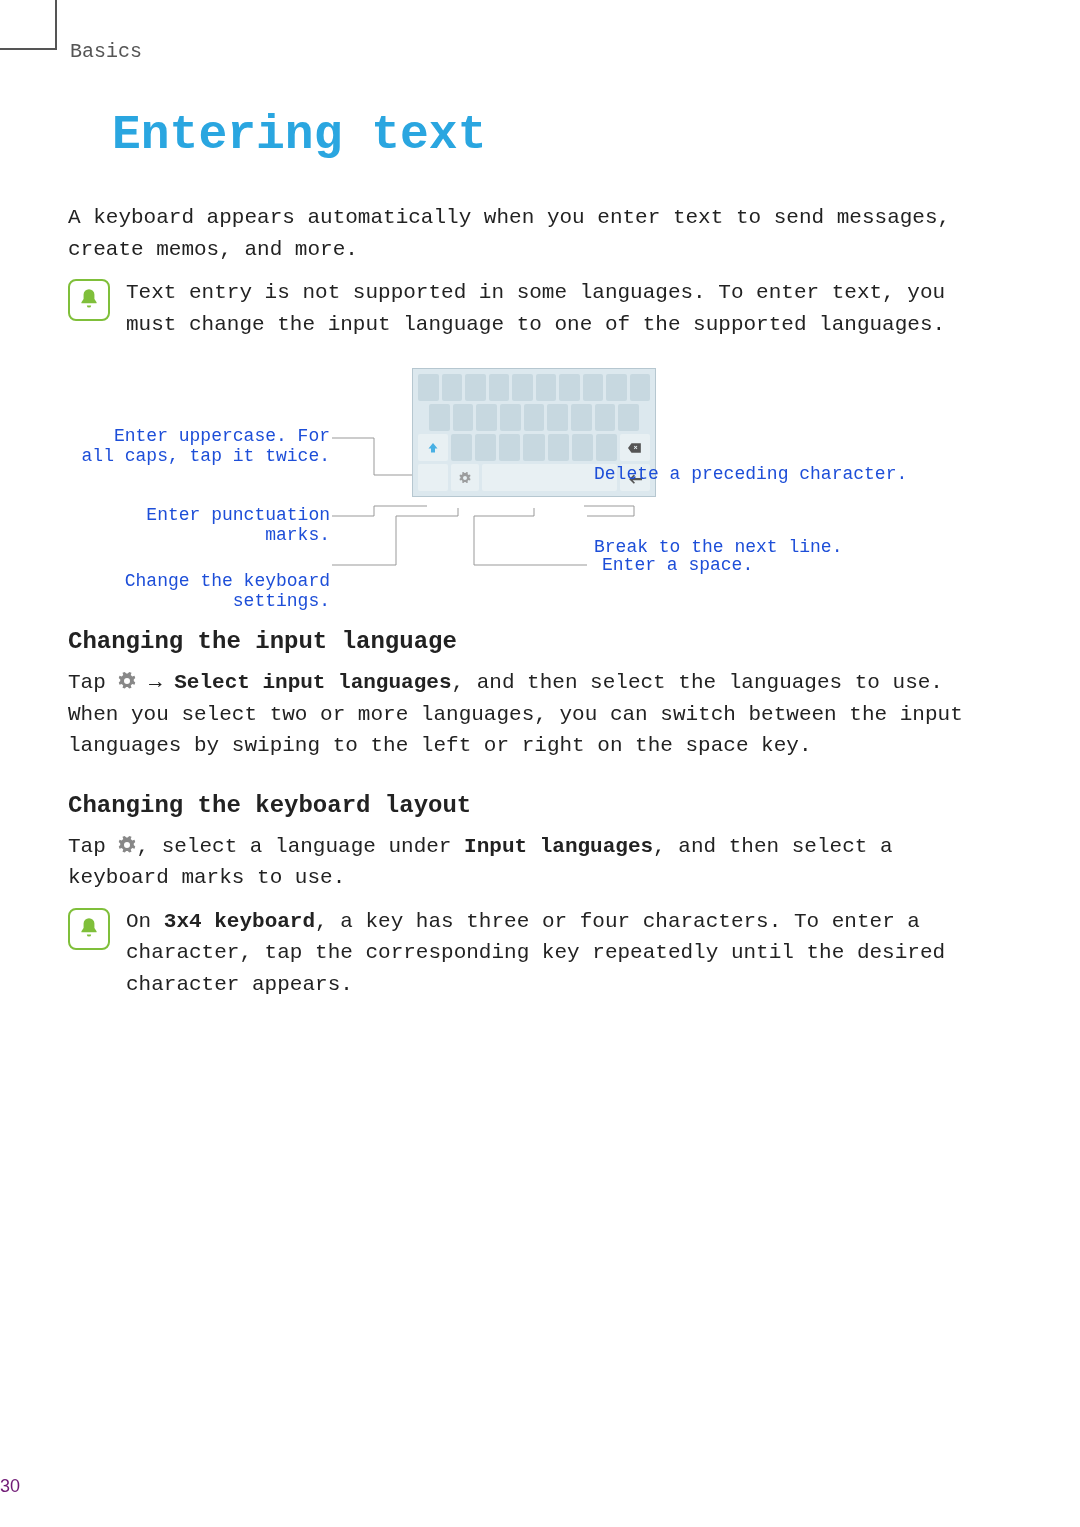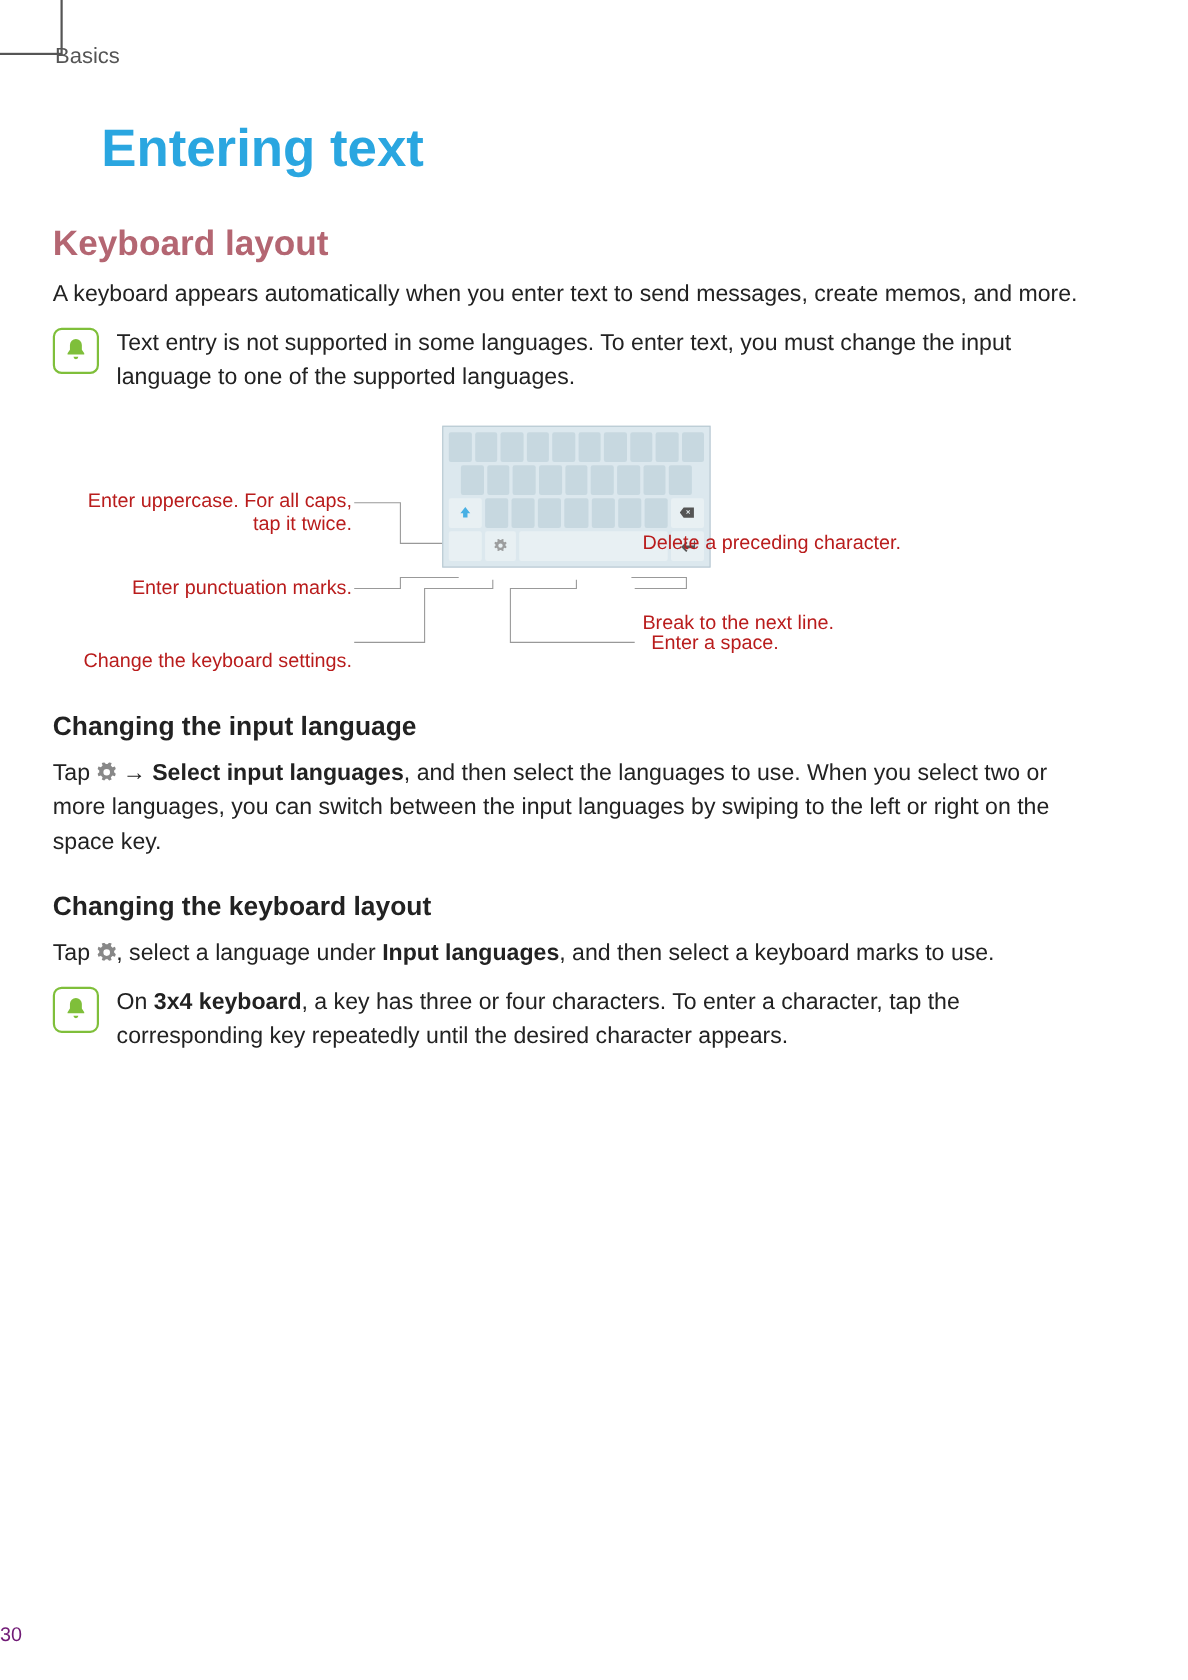--- a/index.html
+++ b/index.html
@@ -5,21 +5,22 @@
     * { box-sizing: border-box; margin: 0; padding: 0; }
     body {
       font-family: "Segoe UI", -apple-system, "Helvetica Neue", Arial, sans-serif;
       background: #fff;
       width: 1080px;
       height: 1527px;
       position: relative;
       color: #222;
     }
     .page {
-      padding: 40px 80px 0 48px;
+      padding: 40px 80px 0 68px;
+      font-family: Liberation Mono, monospace;
     }
     .crop-mark {
       position: absolute;
       top: 0;
       left: 55px;
       width: 2px;
       height: 50px;
       background: #555;
     }
     .crop-mark-h {
@@ -132,21 +133,21 @@
     .k-del { flex: 0 0 30px; }
     .k-punct { flex: 0 0 30px; }
     .k-settings { flex: 0 0 28px; }
     .k-space { flex: 1; background: #e8f0f3; }
     .k-enter { flex: 0 0 30px; }
 
     
     .label {
       position: absolute;
       font-size: 18px;
-      color: #b91c1c;
+      color: #1d4ed8;
     }
     .label.left { text-align: right; }
     .lbl-l1 { left: 0; top: 58px; width: 256px; }
     .lbl-l2 { left: 0; top: 137px; width: 256px; }
     .lbl-l3 { left: 0; top: 187px; width: 256px; margin-top: 16px; }
     .lbl-r1 { left: 520px; top: 62px; width: 320px; margin-top: 34px; }
     .lbl-r2 { left: 520px; top: 137px; width: 300px; margin-top: 32px; }
     .lbl-r3 { left: 528px; top: 187px; width: 300px; }
 
     .leader {
@@ -169,21 +170,20 @@
 <body>
 
 <div class="crop-mark"></div>
 <div class="crop-mark-h"></div>
 
 <div class="page">
   <div class="section-header">Basics</div>
 
   <h1>Entering text</h1>
 
-  <h2>Keyboard layout</h2>
 
   <p class="body">A keyboard appears automatically when you enter text to send messages, create memos, and more.</p>
 
   <div class="note-row">
     <div class="note-icon">
       <svg viewBox="0 0 24 24">
         <path fill="#7fbf3a" d="M12 2a5 5 0 0 0-5 5v4l-2 3v1h14v-1l-2-3V7a5 5 0 0 0-5-5zm-2 15a2 2 0 0 0 4 0h-4z"></path>
       </svg>
     </div>
     <div class="note-text">Text entry is not supported in some languages. To enter text, you must change the input language to one of the supported languages.</div>

